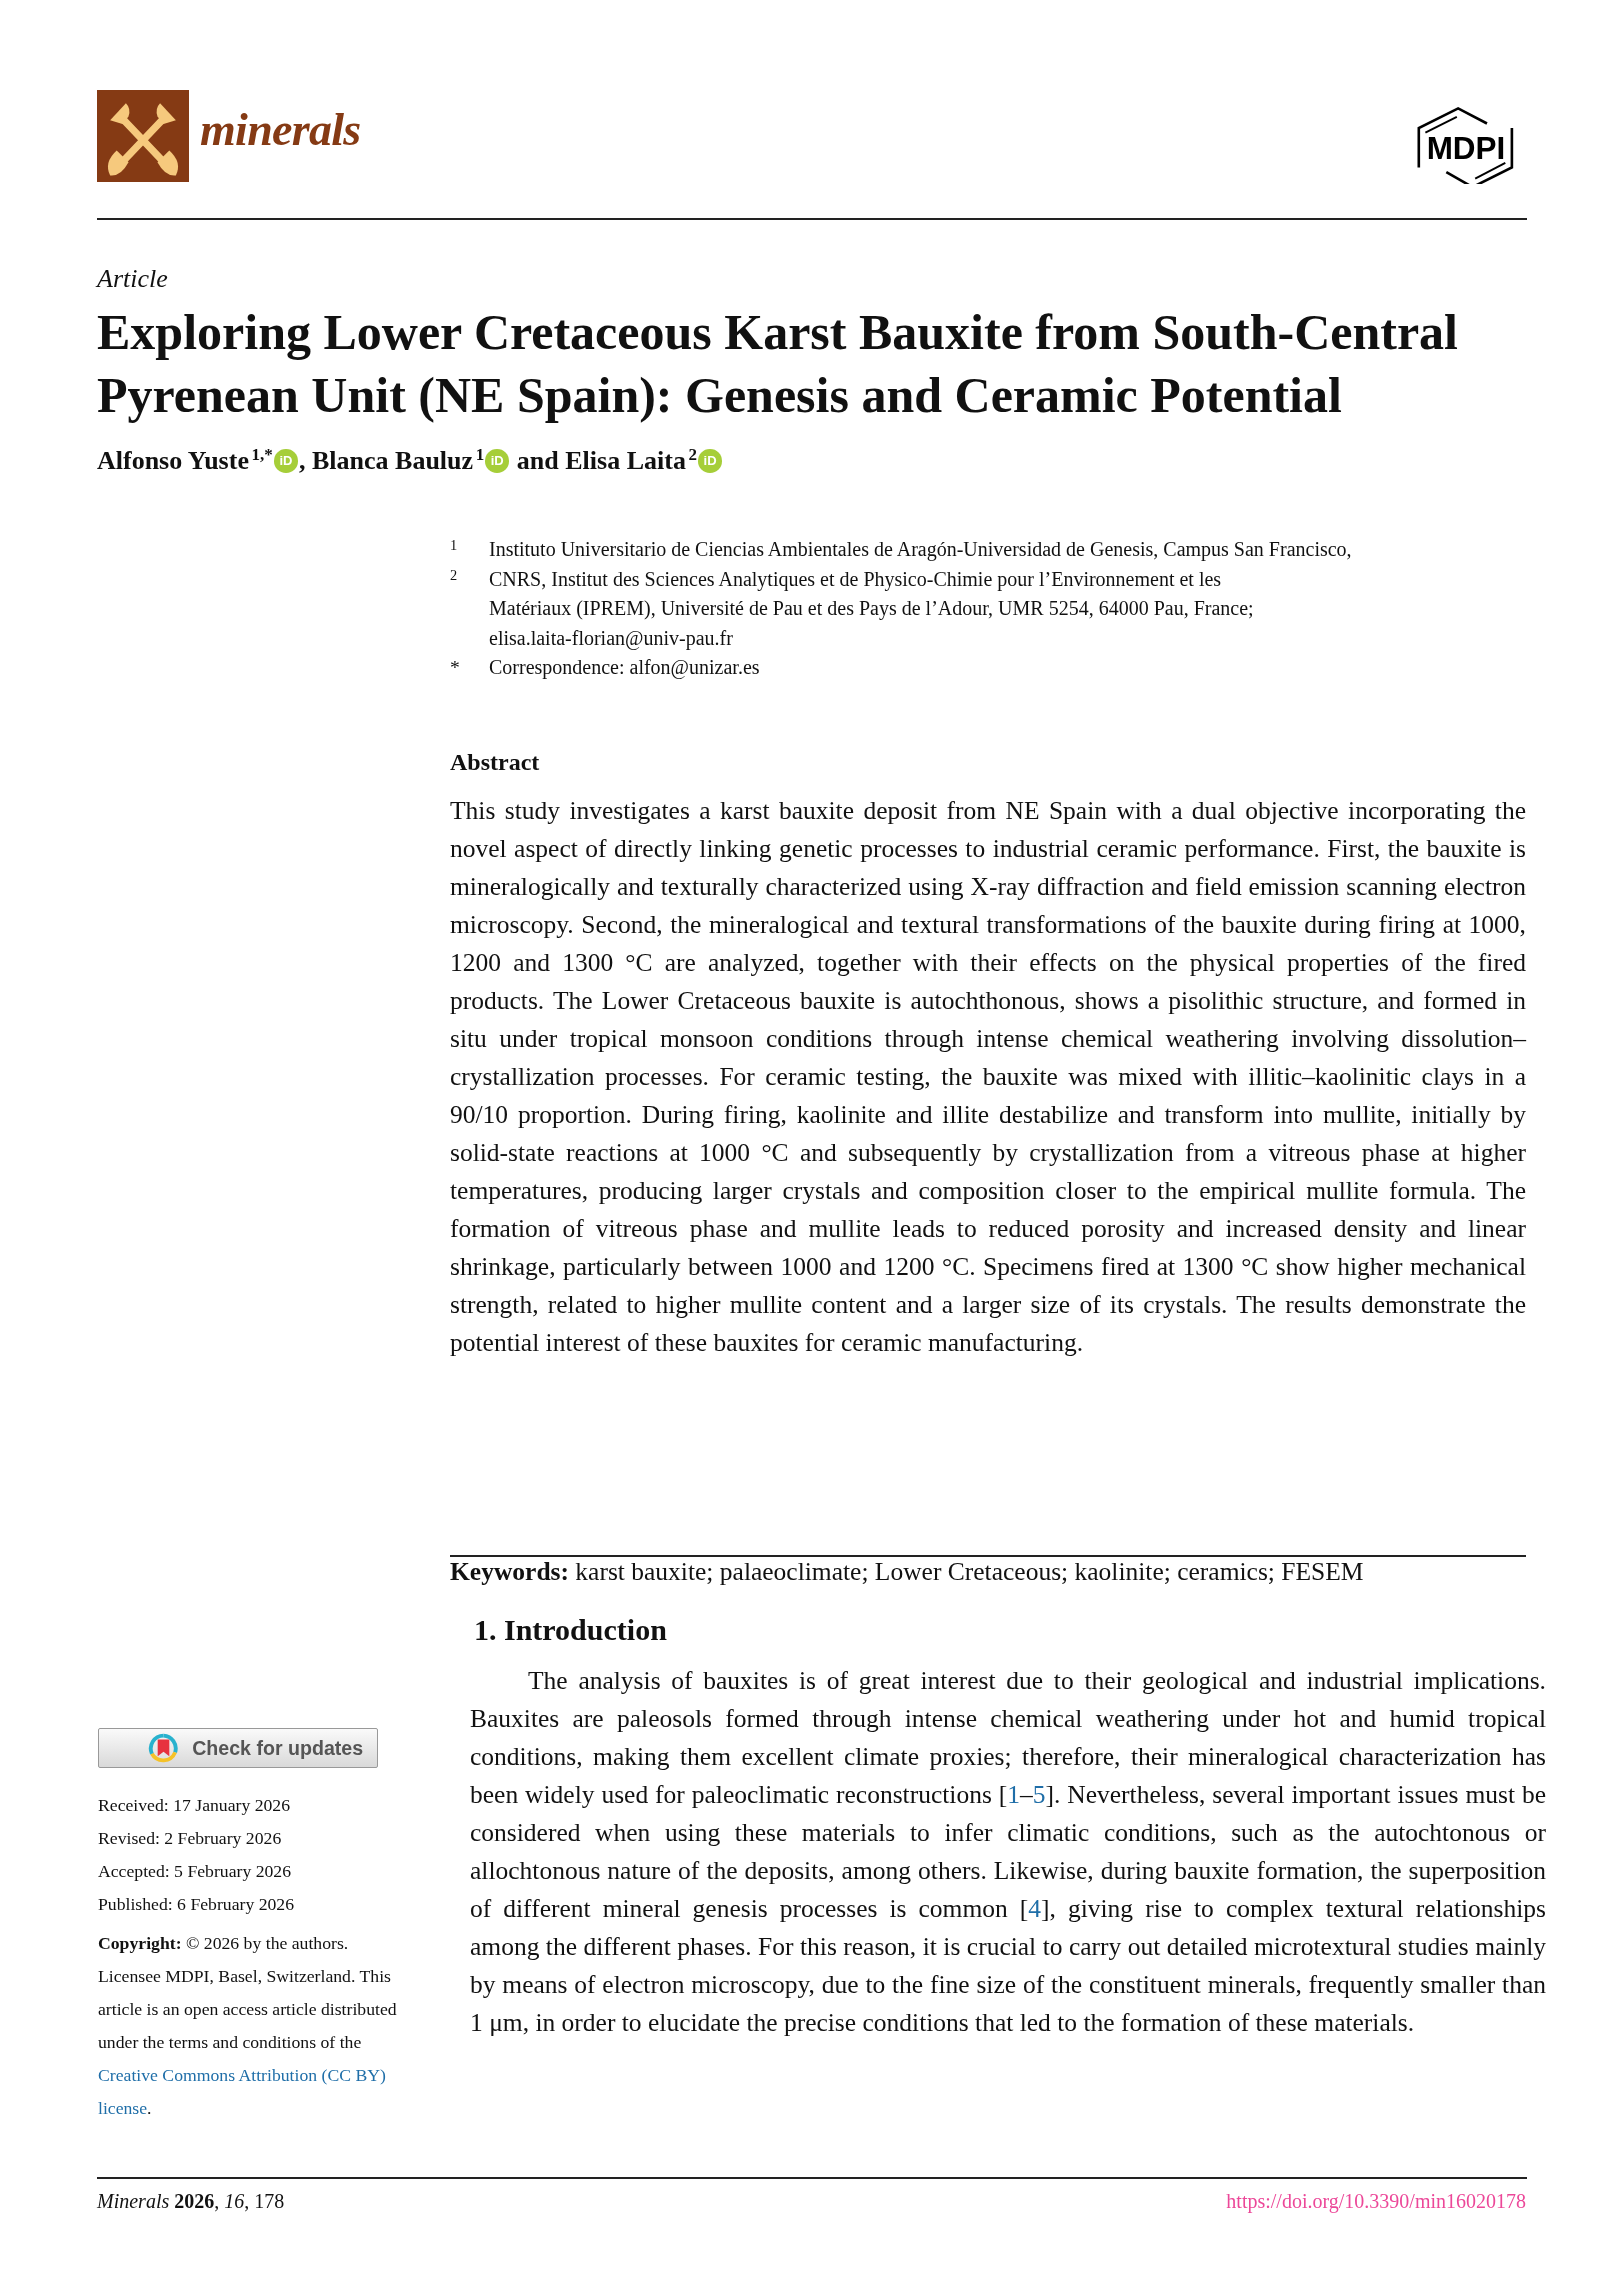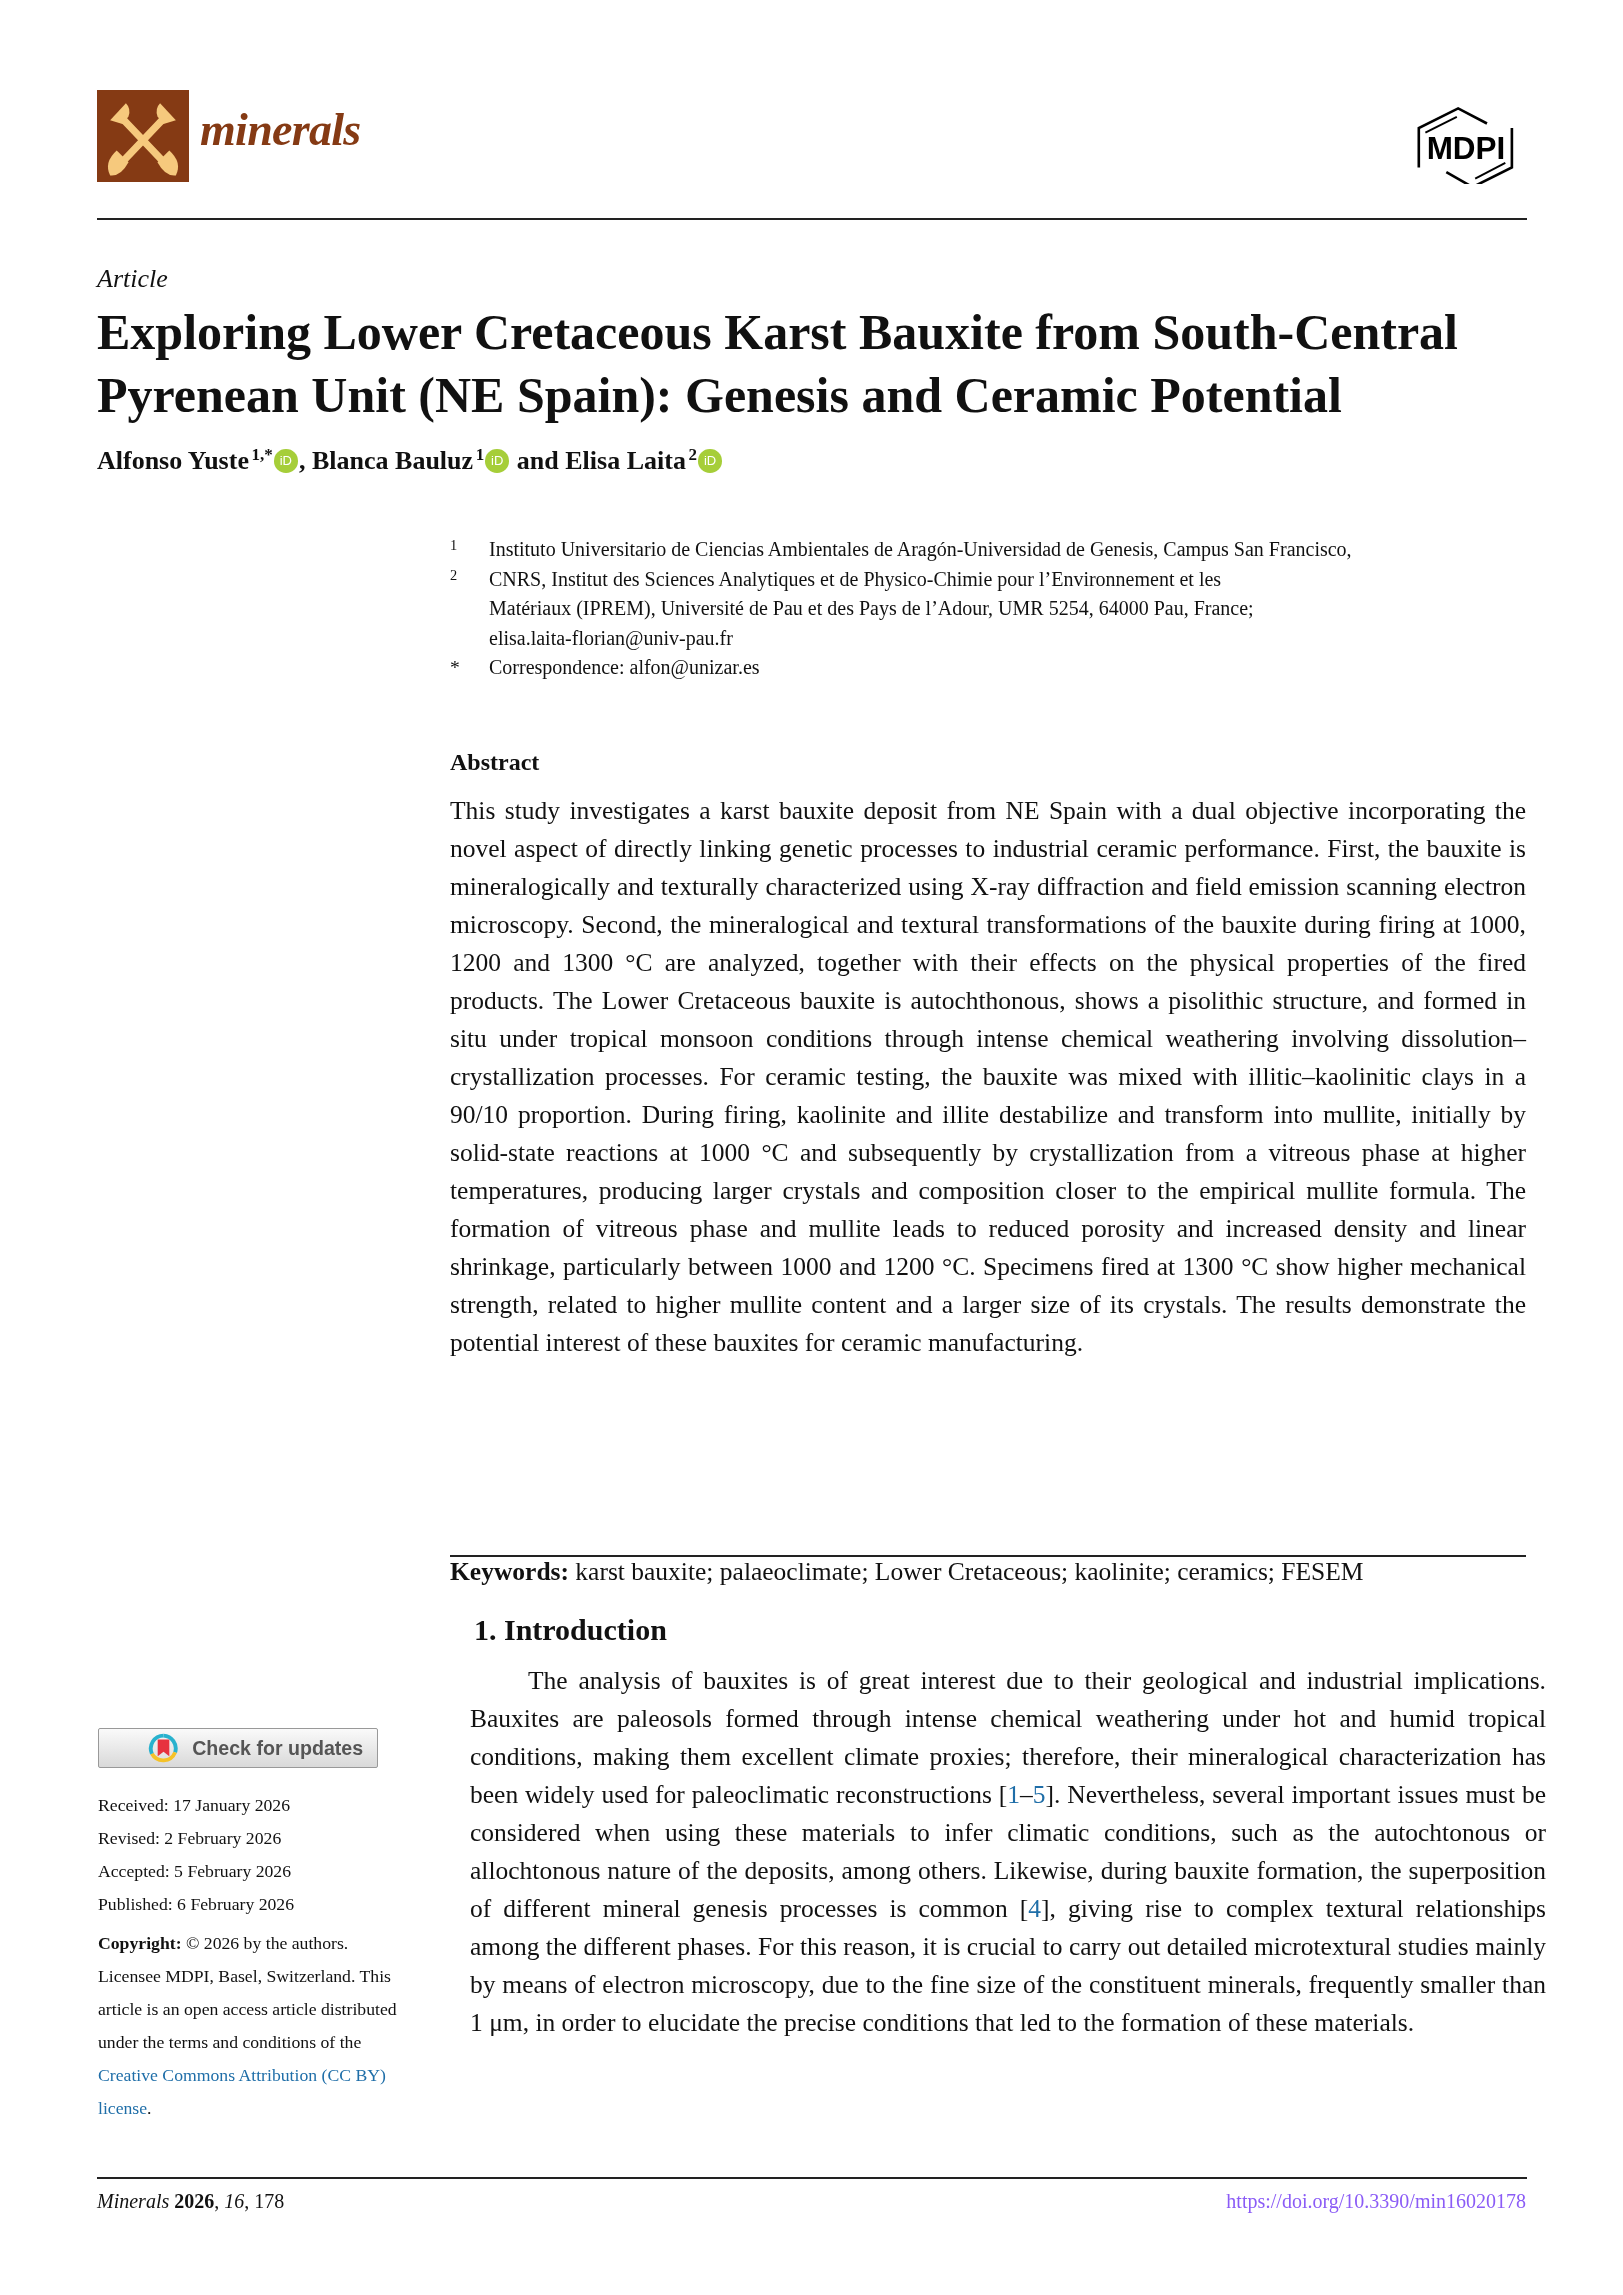--- a/index.html
+++ b/index.html
@@ -14,21 +14,21 @@
   .logo-word { left: 200px; top: 103px; font-size: 46px; font-style: italic; font-weight: bold; color: #853a14; letter-spacing: -0.7px; }
   .mdpi { left: 1407px; top: 105px; width: 118px; height: 79px; }
   .rule-top { left: 97px; top: 218px; width: 1430px; height: 2px; background: #222; }
 
   
   .article-type { left: 97px; top: 264px; font-size: 26px; font-style: italic; }
   .title { left: 97px; top: 301px; width: 1440px; font-size: 50px; font-weight: bold; line-height: 63px; }
   .authors { left: 97px; top: 445px; font-size: 26px; font-weight: bold; }
   .authors sup { font-size: 17px; vertical-align: 9.2px; margin-left: 2.6px; }
   .orcid { display: inline-block; width: 23.6px; height: 23.6px; border-radius: 50%; background: #a6ce39; color: #fff;
-           font-family: "Liberation Sans", sans-serif; font-size: 13px; font-weight: normal; text-align: center; line-height: 23.6px;
+           font-family: "Liberation Sans", sans-serif; font-size: 13px; font-weight: bold; text-align: center; line-height: 23.6px;
            vertical-align: 3.9px; margin: 0 1.3px; }
 
   
   .affil { left: 450px; top: 535px; width: 1100px; font-size: 20px; line-height: 29.5px; }
   .affil-row { display: flex; }
   .affil-mark { width: 39px; flex: none; font-size: 14.4px; position: relative; top: -3.9px; }
   .affil-mark.star { font-size: 19.6px; top: 0; }
 
   
   .abs-heading { left: 450px; top: 749px; font-size: 24px; font-weight: bold; }
@@ -49,21 +49,21 @@
   .updates-label { font-family: "Liberation Sans", "DejaVu Sans", sans-serif; font-size: 19.6px; font-weight: bold; color: #555; }
   .dates { left: 98px; top: 1789px; font-size: 17.7px; line-height: 33px; }
   .copyright { left: 98px; top: 1927px; width: 314px; font-size: 17.7px; line-height: 33px; }
   .copyright b { font-weight: bold; }
   .link { color: #1f6ea8; }
 
   
   .rule-bottom { left: 97px; top: 2177px; width: 1430px; height: 2px; background: #222; }
   .footer-left { left: 97px; top: 2190px; font-size: 20px; }
   .footer-left i { font-style: italic; }
-  .footer-right { right: 97px; top: 2190px; font-size: 20px; color: #8b5cf6; }
+  .footer-right { right: 97px; top: 2190px; font-size: 20px; color: #ec4899; }
 </style>
 </head>
 <body>
 
 <div class="abs logo-box">
   <svg width="92" height="92" viewBox="0 0 140 140">
     <g fill="none" stroke="#f6c97d" stroke-width="11" stroke-linecap="round">
       <line x1="40" y1="45" x2="100" y2="108"></line>
       <line x1="100" y1="45" x2="40" y2="108"></line>
     </g>

